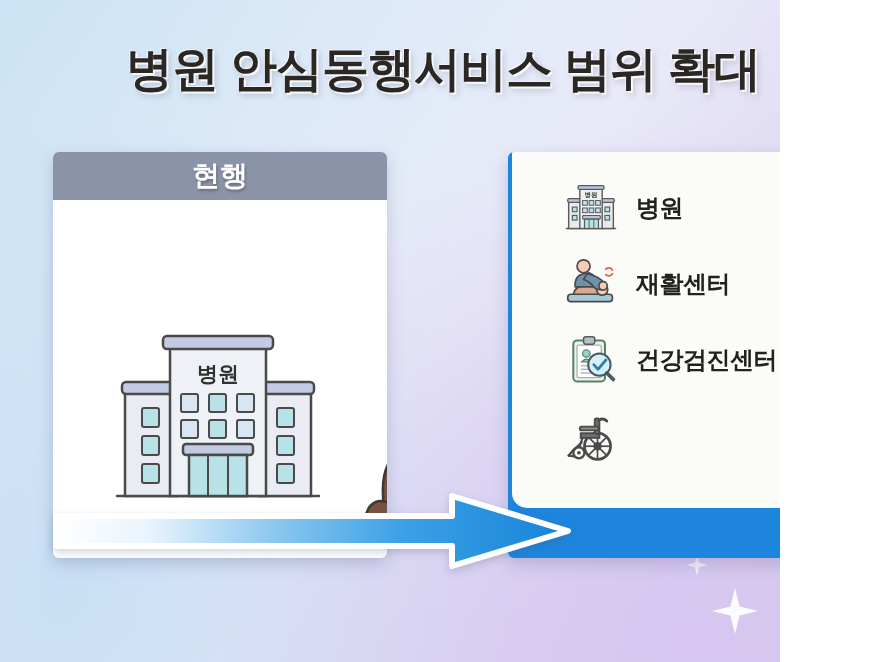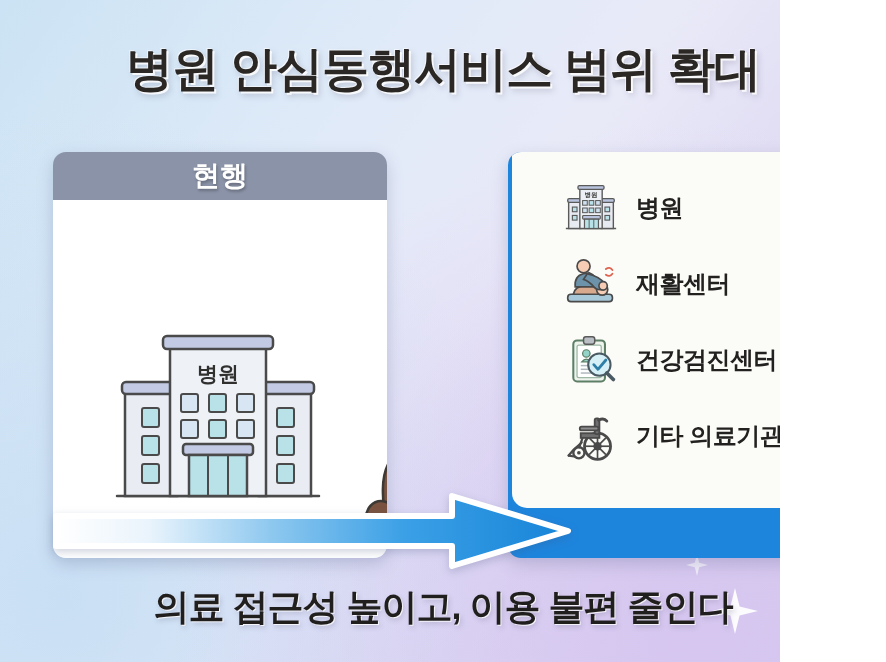--- a/index.html
+++ b/index.html
@@ -55,21 +55,21 @@
     color: #2b2725;
     text-shadow:
       2px 2px 0 rgba(255,255,255,0.85),
       -1px -1px 0 rgba(255,255,255,0.6),
       3px 4px 6px rgba(90,90,120,0.28);
   }
 
   
   .panel {
     position: absolute;
-    border-radius: 13px;
+    border-radius: 6px;
     overflow: hidden;
     box-shadow: 0 6px 16px rgba(80,90,130,0.25);
   }
   .panel-head {
     height: 48px;
     line-height: 48px;
     text-align: center;
     font-size: 28px;
     font-weight: bold;
     color: #ffffff;
@@ -430,35 +430,33 @@
 
               <path d="M37 12 q6 -3 9 1" fill="none" stroke="#4a4a4a" stroke-width="3" stroke-linecap="round"></path>
 
               <rect x="17" y="19" width="20" height="4" rx="1.8" fill="#8d8d8d" stroke="#4a4a4a" stroke-width="2"></rect>
 
               <path d="M20 31 L16 42" fill="none" stroke="#4a4a4a" stroke-width="2.4"></path>
               <path d="M19 36 L10 44 L5 50" fill="none" stroke="#4a4a4a" stroke-width="2.4" stroke-linecap="round"></path>
               <path d="M5 50 l6 1" fill="none" stroke="#4a4a4a" stroke-width="2.4" stroke-linecap="round"></path>
             </svg>
           </span>
-          <span class="svc-label">기타 의료기관</span>
         </li>
 
       </ul>
     </div>
   </div>
 
   <svg id="arrow" viewBox="0 0 520 78">
     <defs>
       <linearGradient id="arrowGrad" x1="0" y1="0" x2="1" y2="0">
         <stop offset="0%" stop-color="#ffffff"></stop>
         <stop offset="18%" stop-color="#eaf4fc"></stop>
         <stop offset="42%" stop-color="#8ec8ef"></stop>
         <stop offset="68%" stop-color="#3ba0e6"></stop>
         <stop offset="100%" stop-color="#1784d8"></stop>
       </linearGradient>
     </defs>
     <path d="M4 24 L400 24 L400 4 L516 39 L400 74 L400 54 L4 54 Z" fill="url(#arrowGrad)" stroke="#ffffff" stroke-width="6" stroke-linejoin="round"></path>
   </svg>
 
-  <div id="caption">의료 접근성 높이고, 이용 불편 줄인다</div>
 
 </div>
 
 </body></html>

